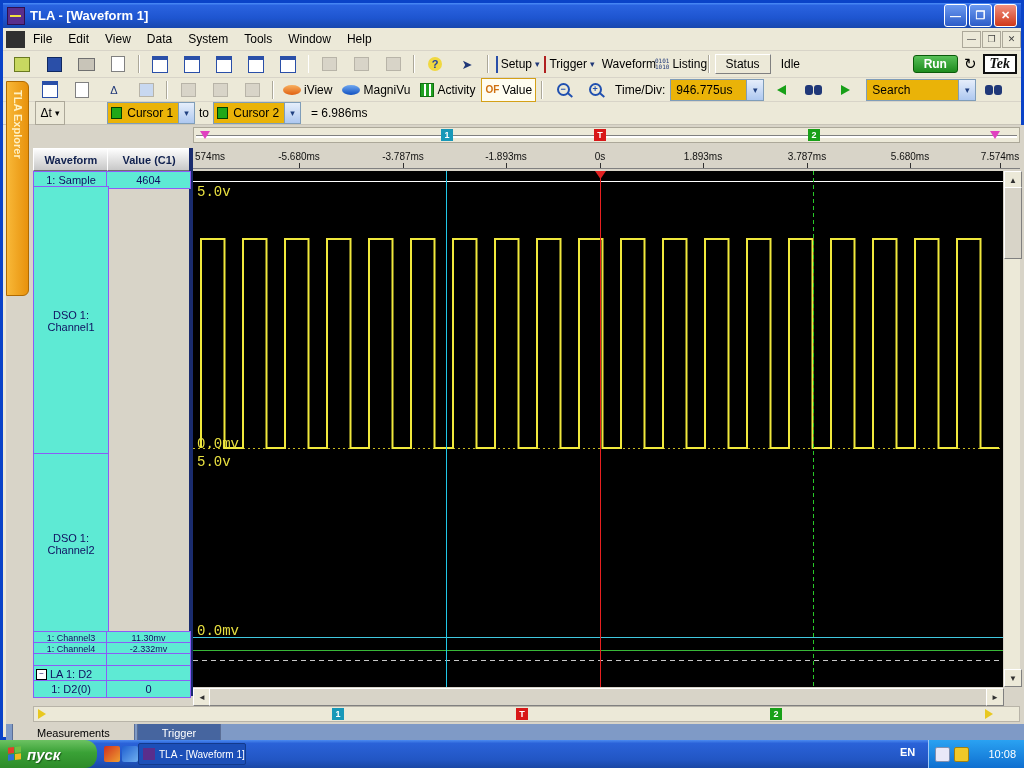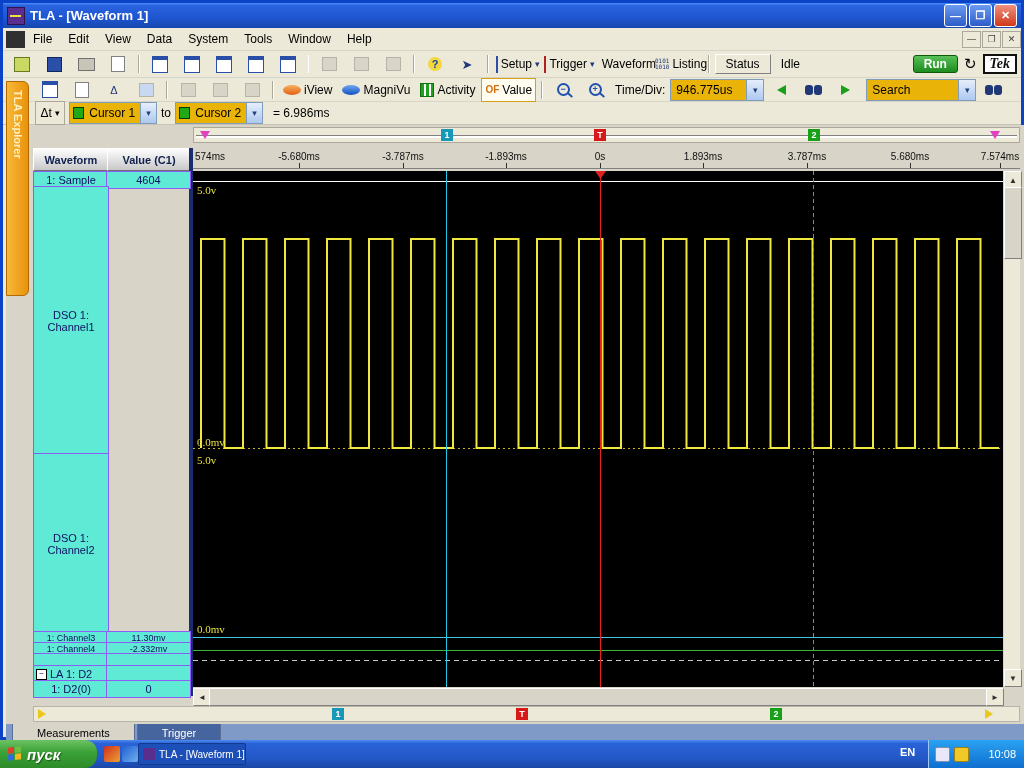--- a/index.html
+++ b/index.html
@@ -95,21 +95,21 @@
   
   .cell{position:absolute;background:#5eead4;border:1px solid #8b5cf6;color:#101060;
     display:flex;align-items:center;justify-content:center;font-size:11px;white-space:pre-line;
     text-align:center;overflow:hidden;}
   .cell.tiny{font-size:9px;}
   .expander{width:9px;height:9px;background:#fff;border:1px solid #000;font-size:8px;line-height:7px;
     text-align:center;margin-right:3px;flex:none;}
   #col-gap{left:186px;top:145px;width:4px;height:548px;background:#1A2C6E;}
   
   #canvas{left:190px;top:168px;width:810px;height:516px;background:#000;overflow:hidden;}
-  .scale-lbl{position:absolute;left:4px;color:#E8E040;font-size:11px;font-family:Liberation Serif, serif;}
+  .scale-lbl{position:absolute;left:4px;color:#E8E040;font-size:14px;font-family:Liberation Mono, monospace;}
   
   .sb{background:#ECE9D8;}
   .sb-btn{position:absolute;background:#ECE9D8;border:1px solid;border-color:#fff #808080 #808080 #fff;
     font-size:8px;color:#303030;display:flex;align-items:center;justify-content:center;}
   .sb-thumb{position:absolute;background:#D8D4C8;border:1px solid;border-color:#fff #808080 #808080 #fff;}
   
   #marker-bar{left:30px;top:703px;width:987px;height:16px;background:#ECE9D8;border:1px solid #B8B4A8;}
   
   #tabstrip{left:3px;top:721px;width:1018px;height:19px;background:#7F9AC6;display:flex;align-items:flex-start;padding-left:6px;gap:2px;}
   .tab{height:17px;display:flex;align-items:center;justify-content:center;font-size:11px;padding:0 24px;
@@ -309,21 +309,21 @@
       <span class="tbtn">
           <span class="binoc"></span>
         </span>
     </div>
 
     <div id="cursorbar" class="abs">
       <span class="tbtn" style="border:1px solid #ACA899;background:#ECE9D8;">
         <span>Δt</span>
         <span style="font-size:9px;">▾</span>
       </span>
-      <span class="combo" style="width:86px;">
+      <span class="combo" style="width:86px;margin-left:38px;">
         <span class="swatch"></span>
         <span class="val" style="flex:1;">Cursor 1</span>
         <span class="drop">▾</span>
       </span>
       <span>to</span>
       <span class="combo" style="width:86px;">
         <span class="swatch"></span>
         <span class="val" style="flex:1;">Cursor 2</span>
         <span class="drop">▾</span>
       </span>

